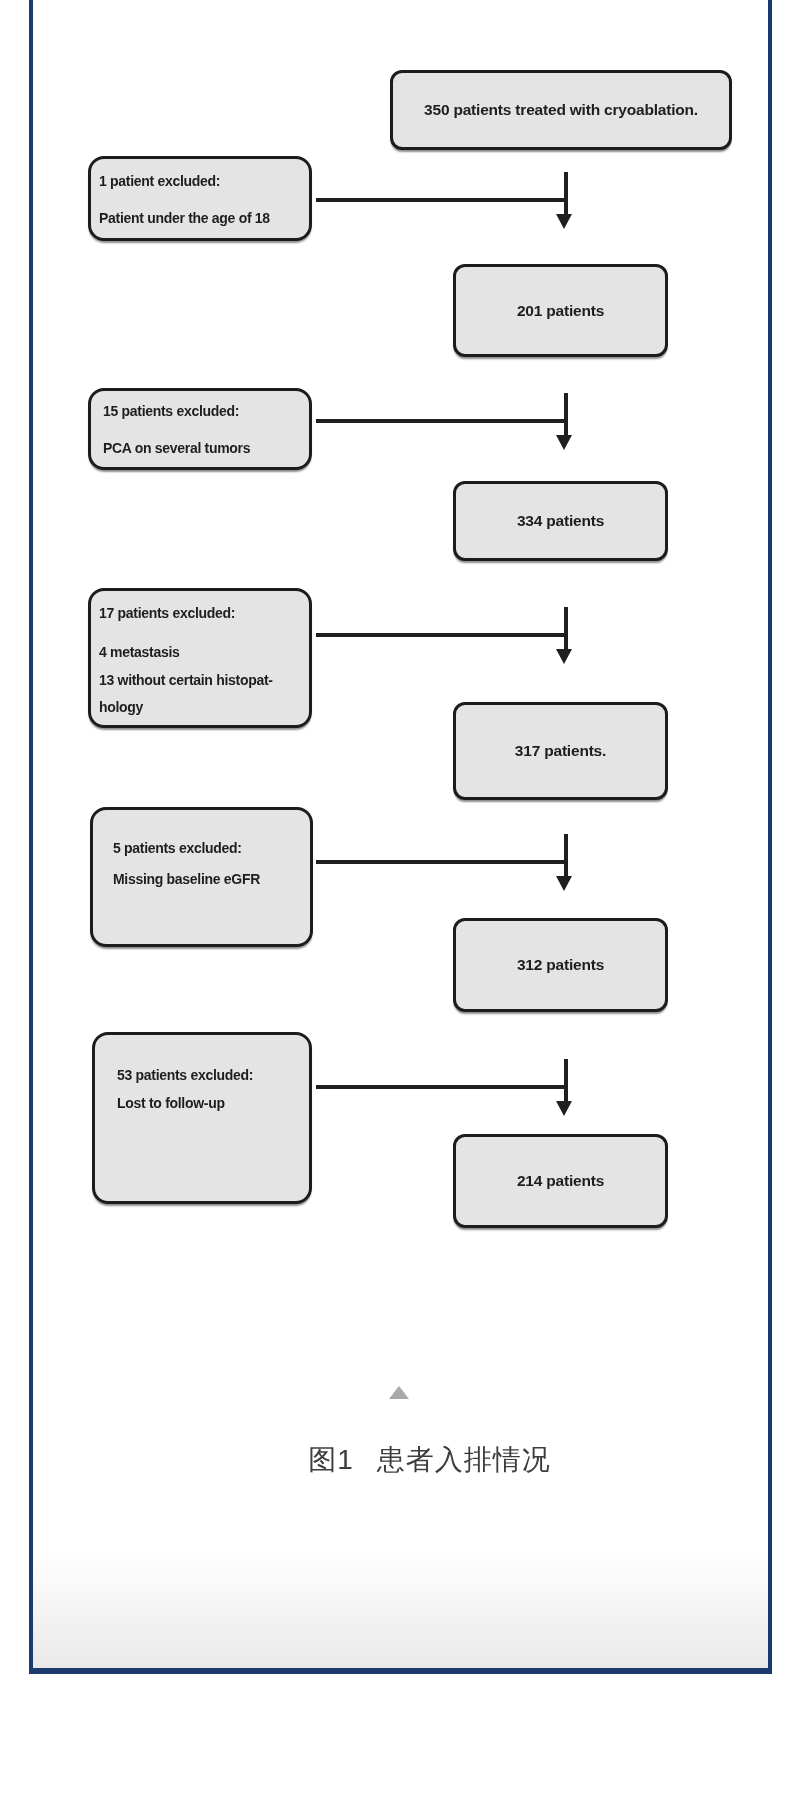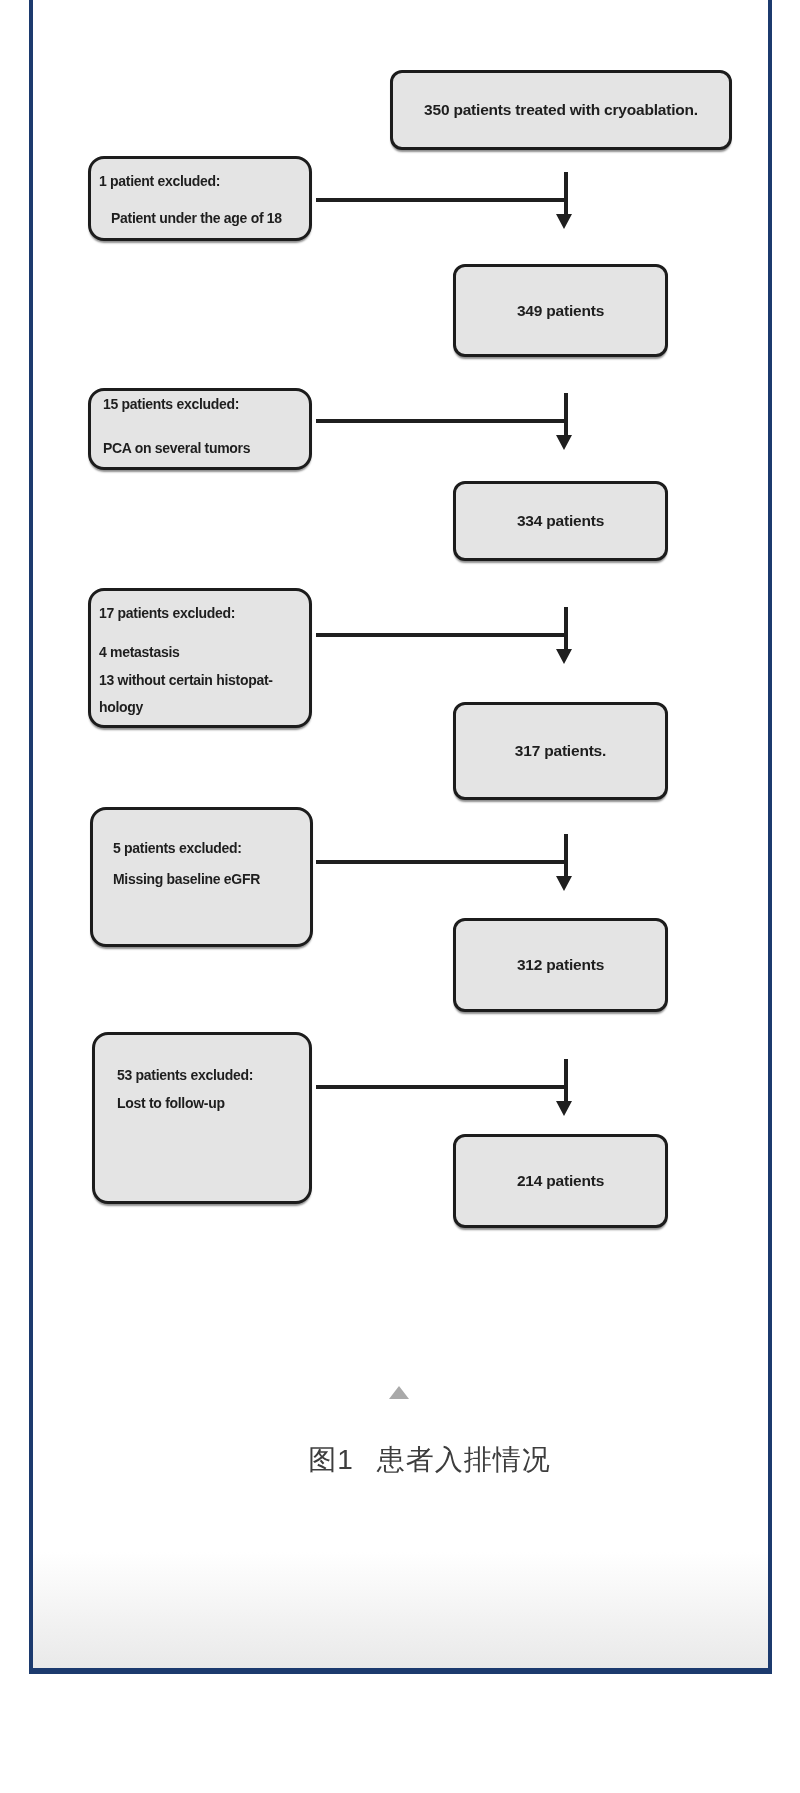--- a/index.html
+++ b/index.html
@@ -33,22 +33,22 @@
   .bxC{left:453px;top:264px;width:215px;height:93px;}
   .bxD{left:88px;top:388px;width:224px;height:82px;}
   .bxE{left:453px;top:481px;width:215px;height:80px;}
   .bxF{left:88px;top:588px;width:224px;height:140px;}
   .bxG{left:453px;top:702px;width:215px;height:98px;}
   .bxH{left:90px;top:807px;width:223px;height:140px;}
   .bxI{left:453px;top:918px;width:215px;height:94px;}
   .bxJ{left:92px;top:1032px;width:220px;height:172px;}
   .bxK{left:453px;top:1134px;width:215px;height:94px;}
 
-  .bxB .l1{left:8px;top:14px;}  .bxB .l2{left:8px;top:51px;margin-left:12px;}
-  .bxD .l1{left:12px;top:5px;} .bxD .l2{left:12px;top:49px;}
+  .bxB .l1{left:8px;top:14px;}  .bxB .l2{left:8px;top:51px;}
+  .bxD .l1{left:12px;top:12px;} .bxD .l2{left:12px;top:49px;}
   .bxF .l1{left:8px;top:14px;}  .bxF .l2{left:8px;top:53px;}
   .bxF .l3{left:8px;top:81px;}  .bxF .l4{left:8px;top:108px;}
   .bxH .l1{left:20px;top:30px;text-align:center;} .bxH .l2{left:20px;top:61px;}
   .bxJ .l1{left:22px;top:32px;} .bxJ .l2{left:22px;top:60px;}
 
   
   .hl{position:absolute;height:4px;background:#1f1f1f;}
   .vl{position:absolute;width:4px;background:#1f1f1f;}
   .ah{
     position:absolute;width:0;height:0;
@@ -90,21 +90,21 @@
     </div>
 
     <div class="node excl bxB">
       <div class="ln l1">1 patient excluded:</div>
       <div class="ln l2">Patient under the age of 18</div>
     </div>
     <div class="hl r1h"></div>
     <div class="vl r1v"></div>
     <div class="ah r1a"></div>
     <div class="node main bxC">
-      <span>349 patients</span>
+      <span>201 patients</span>
     </div>
 
     <div class="node excl bxD">
       <div class="ln l1">15 patients excluded:</div>
       <div class="ln l2">PCA on several tumors</div>
     </div>
     <div class="hl r2h"></div>
     <div class="vl r2v"></div>
     <div class="ah r2a"></div>
     <div class="node main bxE">

